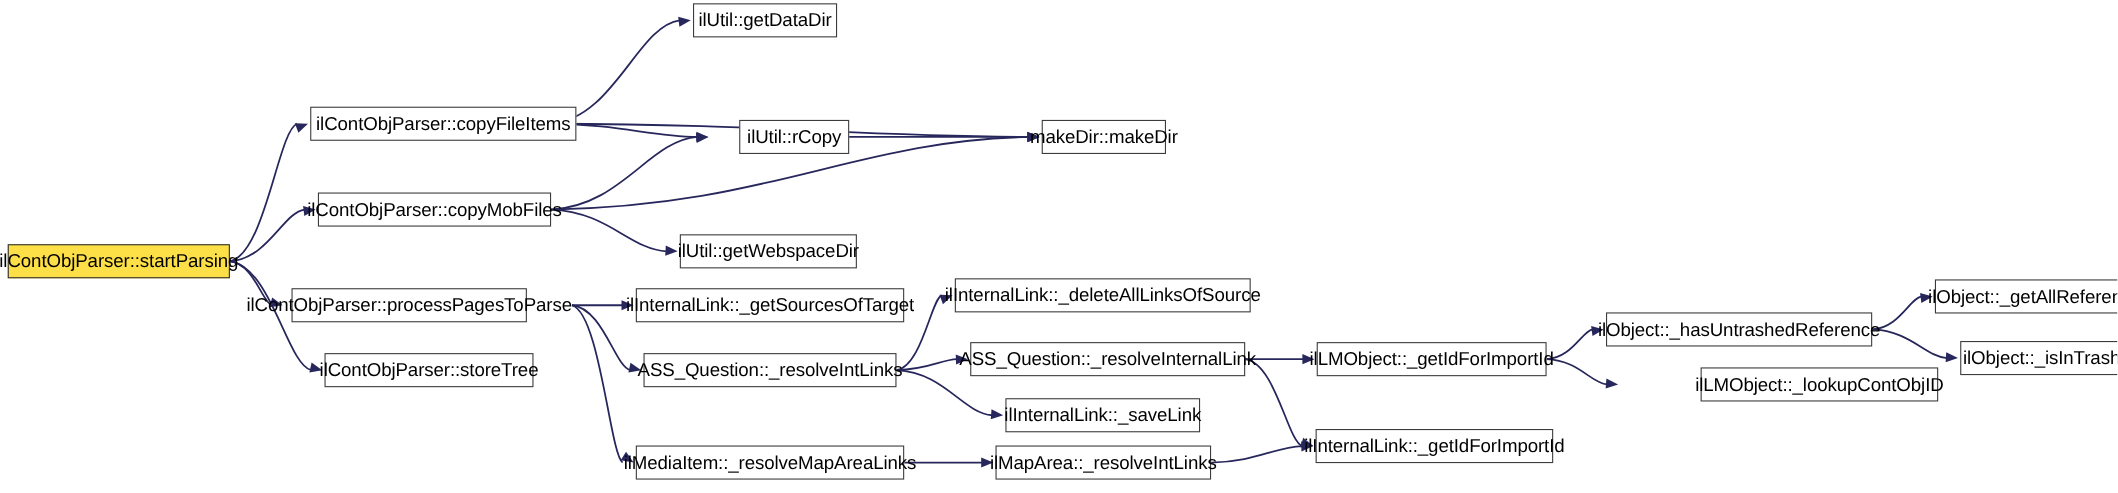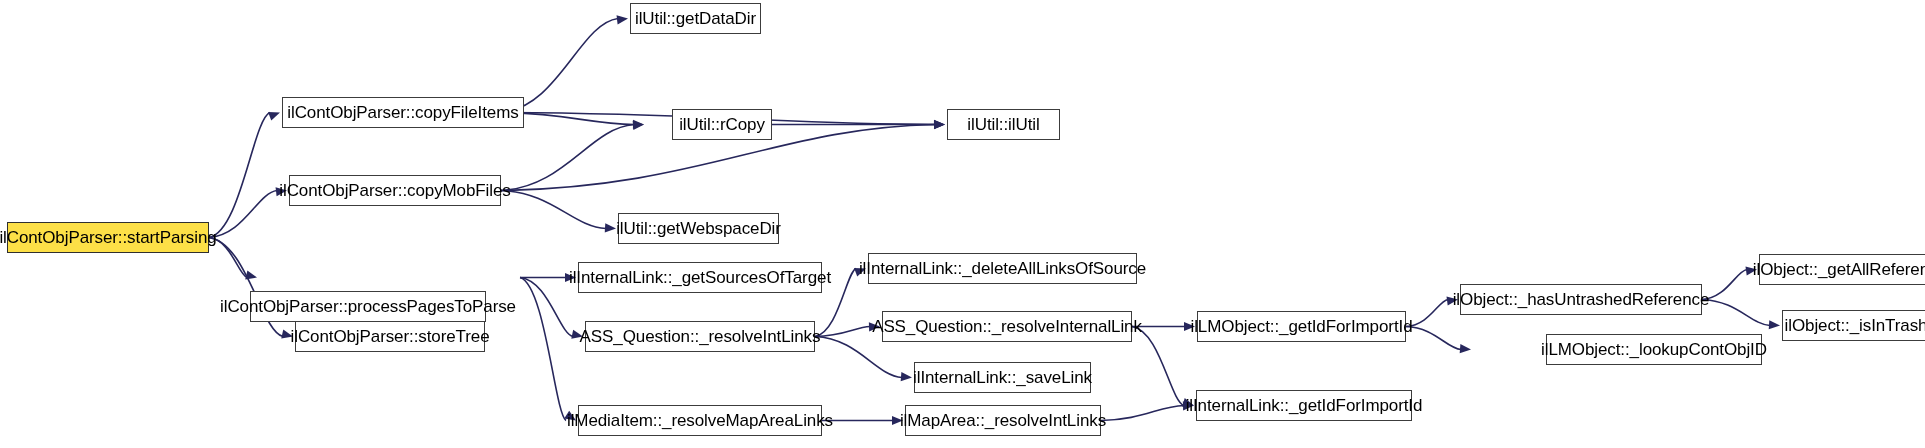--- a/index.html
+++ b/index.html
@@ -112,34 +112,34 @@
   <div id="node-layer">
       <div class="node-box root" style="left: 7px; top: 222px; width: 202px; height: 31px;">
         <span>ilContObjParser::startParsing</span>
       </div>
       <div class="node-box" style="left: 282px; top: 97px; width: 242px; height: 31px;">
         <span>ilContObjParser::copyFileItems</span>
       </div>
       <div class="node-box" style="left: 289px; top: 175px; width: 212px; height: 31px;">
         <span>ilContObjParser::copyMobFiles</span>
       </div>
-      <div class="node-box" style="left: 250px; top: 262px; width: 236px; height: 31px; margin-top: 29px;">
+      <div class="node-box" style="left: 265px; top: 262px; width: 214px; height: 31px;">
         <span>ilContObjParser::processPagesToParse</span>
       </div>
       <div class="node-box" style="left: 295px; top: 321px; width: 190px; height: 31px;">
         <span>ilContObjParser::storeTree</span>
       </div>
       <div class="node-box" style="left: 630px; top: 3px; width: 131px; height: 31px;">
         <span>ilUtil::getDataDir</span>
       </div>
       <div class="node-box" style="left: 672px; top: 109px; width: 100px; height: 31px;">
         <span>ilUtil::rCopy</span>
       </div>
       <div class="node-box" style="left: 947px; top: 109px; width: 113px; height: 31px;">
-        <span>ilUtil::ilUtil</span>
+        <span>makeDir::makeDir</span>
       </div>
       <div class="node-box" style="left: 618px; top: 213px; width: 161px; height: 31px;">
         <span>ilUtil::getWebspaceDir</span>
       </div>
       <div class="node-box" style="left: 578px; top: 262px; width: 244px; height: 31px;">
         <span>ilInternalLink::_getSourcesOfTarget</span>
       </div>
       <div class="node-box" style="left: 585px; top: 321px; width: 230px; height: 31px;">
         <span>ASS_Question::_resolveIntLinks</span>
       </div>

